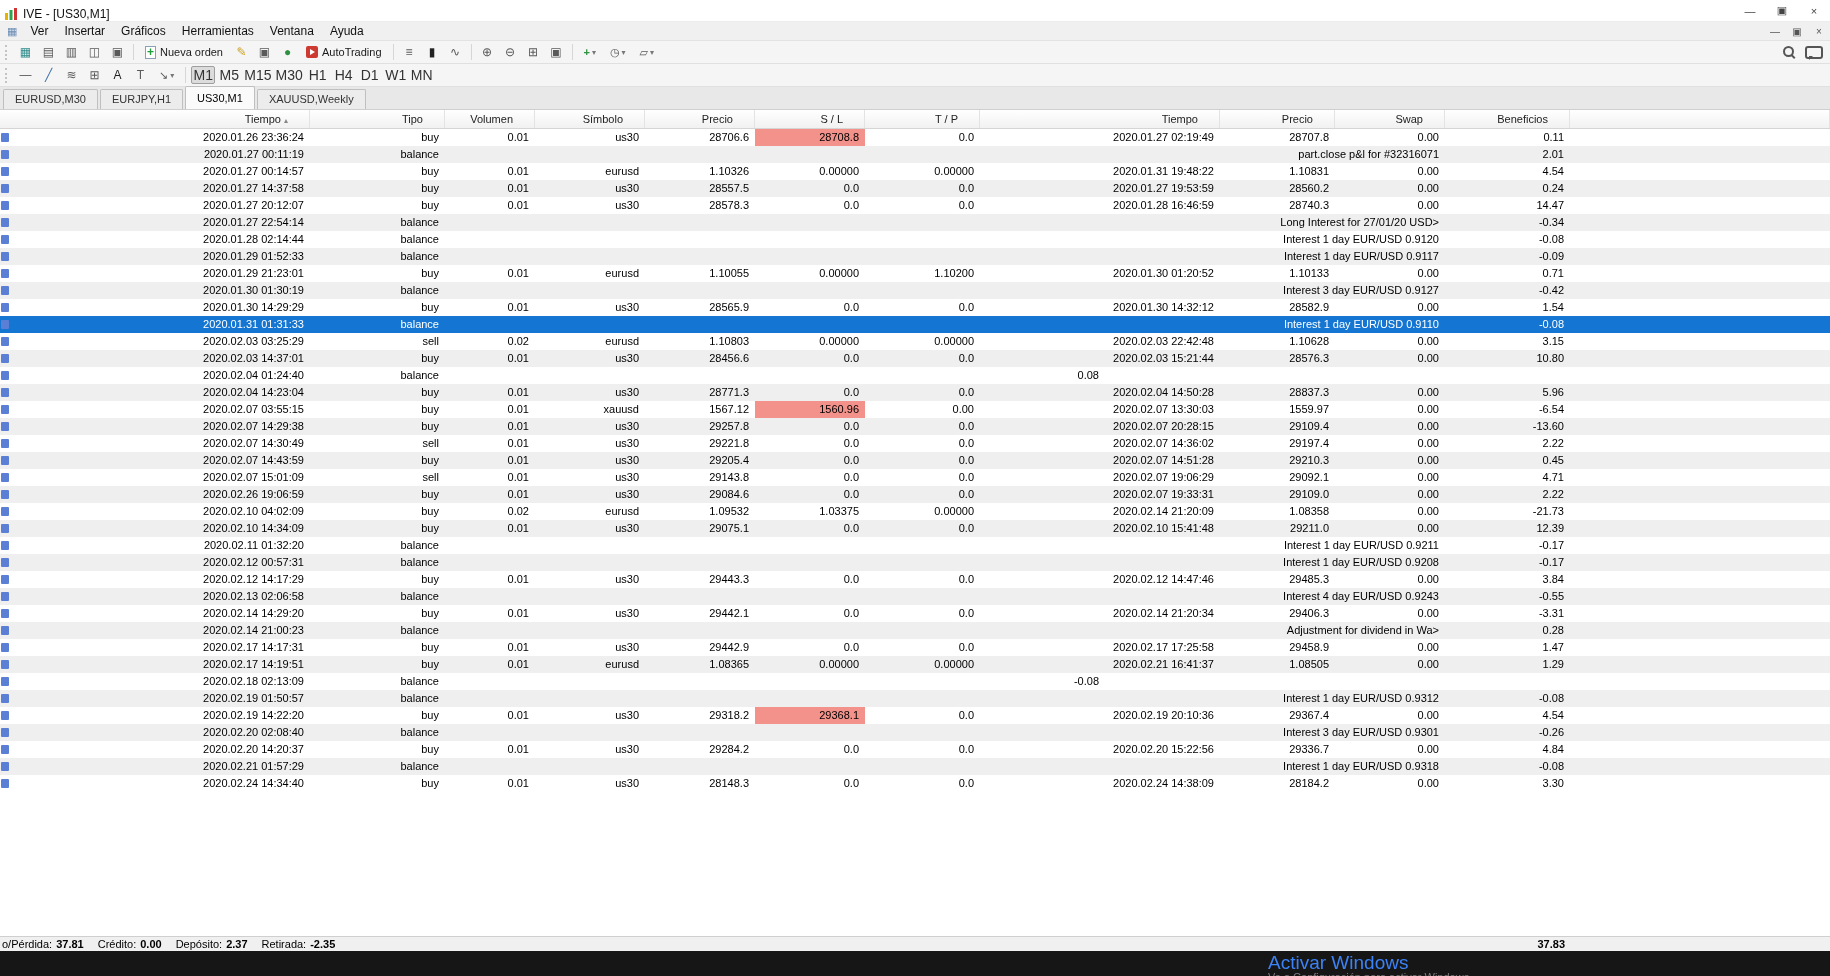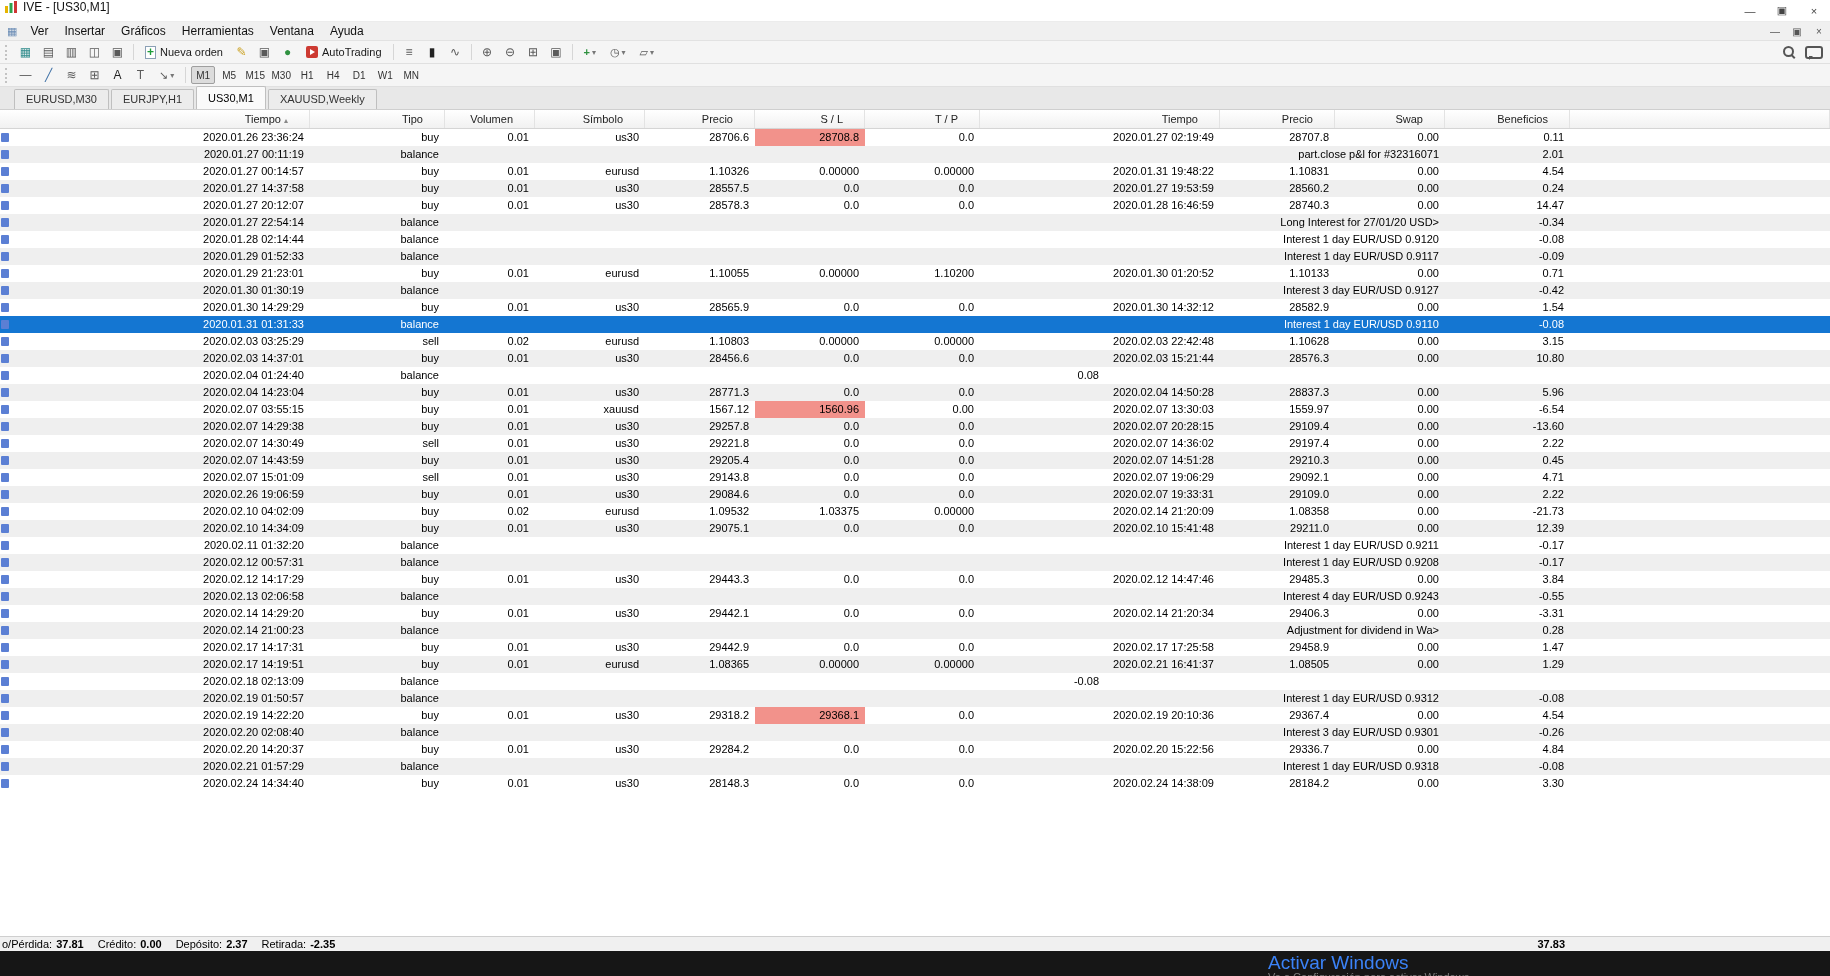--- a/index.html
+++ b/index.html
@@ -1,21 +1,21 @@
 <!DOCTYPE html>
 <html><head>
 <meta charset="utf-8">
 <style>
   *{margin:0;padding:0;box-sizing:border-box}
   html,body{width:1830px;height:976px;overflow:hidden;background:#fff;
     font-family:"Liberation Sans",sans-serif;color:#000}
   .app{display:flex;flex-direction:column;width:1830px;height:976px;background:#fff}
 
   
-  .titlebar{height:22px;background:#ffffff;display:flex;align-items:flex-start;
+  .titlebar{height:22px;background:#ffffff;display:flex;align-items:flex-end;
     font-size:12px;border-bottom:1px solid #ececec;padding-left:4px}
   .app-icon{display:inline-flex;margin-right:5px}
   .title{color:#111}
   .win-controls{margin-left:auto;display:flex;height:100%}
   .wc{width:32px;height:100%;display:flex;align-items:center;justify-content:center;
     font-size:11px;color:#444}
   
   .menubar{height:19px;background:#f0f0f0;display:flex;align-items:center;
     font-size:12px;border-bottom:1px solid #e2e2e2;padding-left:2px}
   .child-icon{font-size:11px;color:#6a8cb5;padding:0 5px}
@@ -48,26 +48,26 @@
   .mag::before{content:"";position:absolute;left:1px;top:1px;width:7px;height:7px;
     border:2px solid #555;border-radius:50%}
   .mag::after{content:"";position:absolute;left:10px;top:9px;width:2px;height:5px;
     background:#555;transform:rotate(-45deg)}
   .chat{position:relative;width:16px;height:15px;display:inline-block}
   .chat::before{content:"";position:absolute;left:0;top:1px;width:14px;height:9px;
     border:2px solid #555;border-radius:3px}
   .chat::after{content:"";position:absolute;left:4px;top:11px;width:0;height:0;
     border-right:4px solid transparent;border-top:4px solid #555}
   .tf{min-width:24px;height:18px;display:flex;align-items:center;justify-content:center;
-    font-size:10px;color:#333;margin:0 1px;border:1px solid transparent;border-radius:2px}
+    font-size:14px;color:#333;margin:0 1px;border:1px solid transparent;border-radius:2px}
   .tf.active{background:#dcdcdc;border:1px solid #9f9f9f}
 
   
   .tabbar{height:23px;background:#e8e8e8;display:flex;align-items:flex-end;
-    border-bottom:1px solid #cfcfcf;padding-left:14px}
+    border-bottom:1px solid #cfcfcf;padding-left:3px}
   .tab{height:20px;line-height:19px;padding:0 11px;font-size:11px;color:#333;
     background:#ececec;border:1px solid #bfbfbf;border-bottom:none;margin-right:2px;
     border-radius:2px 2px 0 0}
   .tab.active{height:23px;line-height:22px;background:#fafafa;color:#000}
 
   
   .thead{height:19px;display:flex;background:linear-gradient(#ffffff,#f1f1f1);
     border-bottom:1px solid #d5d5d5;font-size:11px}
   .hcell{flex:none;text-align:right;padding-right:21px;line-height:18px;color:#222;
     border-right:1px solid #e3e3e3;white-space:nowrap;overflow:hidden}

